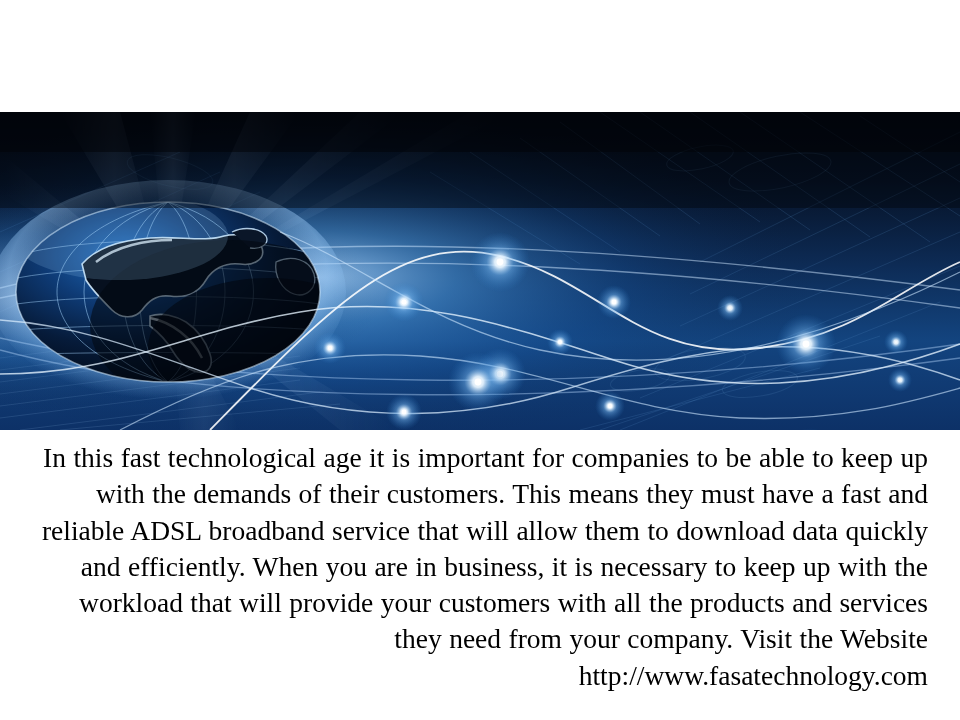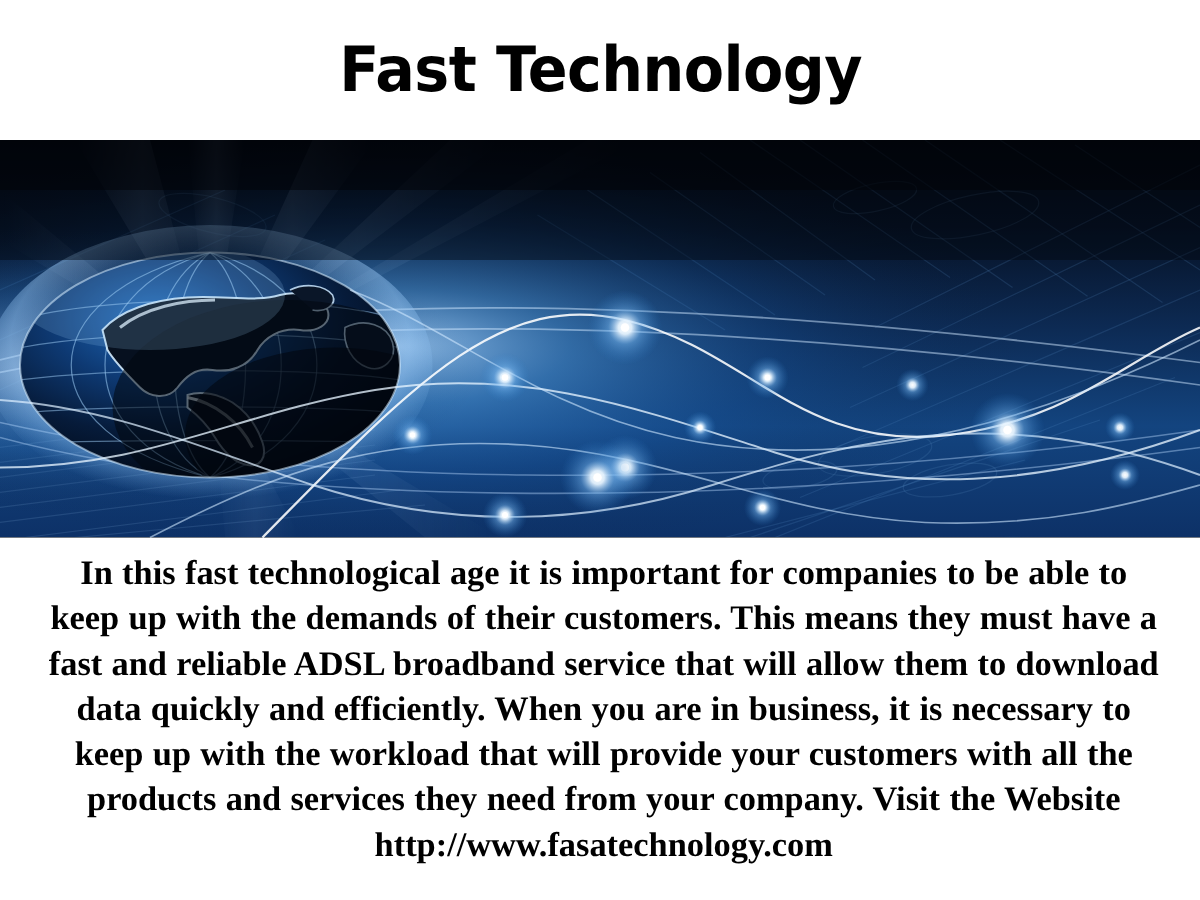--- a/index.html
+++ b/index.html
@@ -66,33 +66,29 @@
     left: 38px;
     top: 440px;
     width: 890px;
     height: 272px;
   }
   .body-text {
     font-family: "Liberation Serif", "DejaVu Serif", serif;
     font-size: 27.5px;
     line-height: 36.3px;
     color: #000000;
-    text-align: center;
+    text-align: right;
     word-spacing: 0.6px;
-    font-weight: bold;
   }
 </style>
 </head>
 <body>
 
 <div class="slide">
 
-  <div class="title-area">
-    <div class="title-text">Fast Technology</div>
-  </div>
 
   <div class="banner">
     <svg viewBox="0 0 960 318" preserveAspectRatio="none">
       <defs>
 
         <linearGradient id="bgV" x1="0" y1="0" x2="0" y2="1">
           <stop offset="0%" stop-color="#02060e"></stop>
           <stop offset="22%" stop-color="#061226"></stop>
           <stop offset="48%" stop-color="#0d2b55"></stop>
           <stop offset="72%" stop-color="#13447f"></stop>

